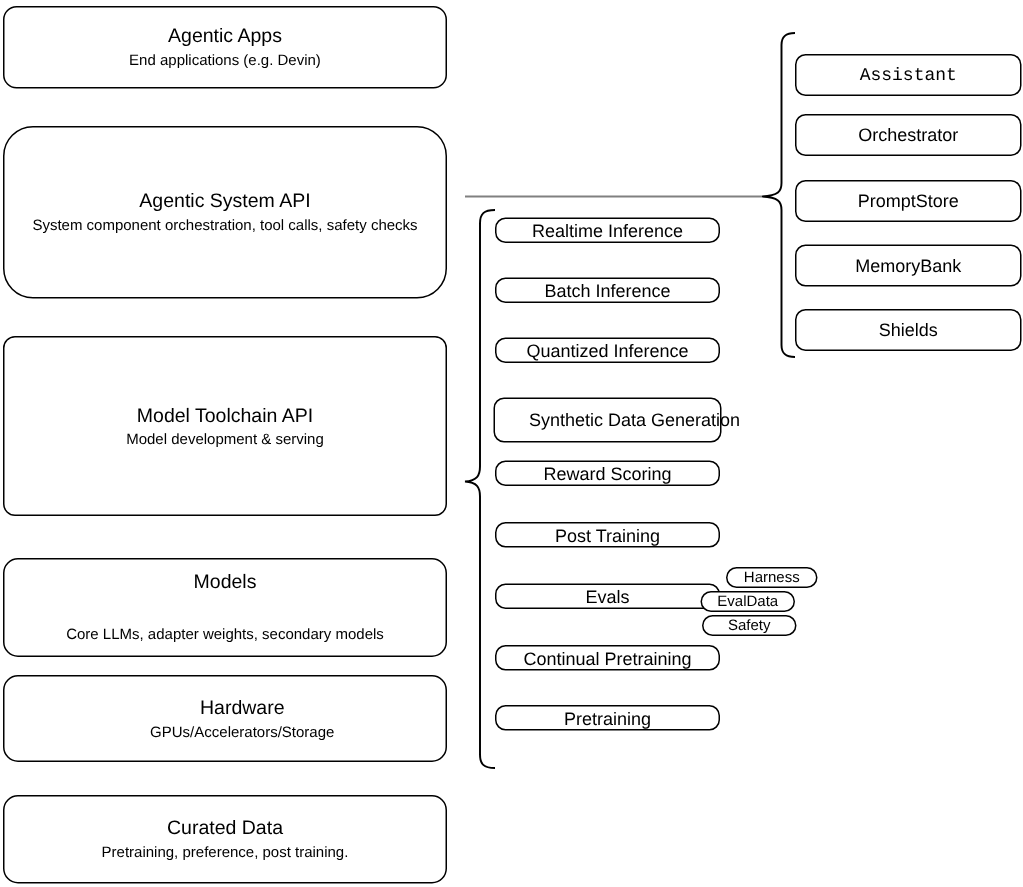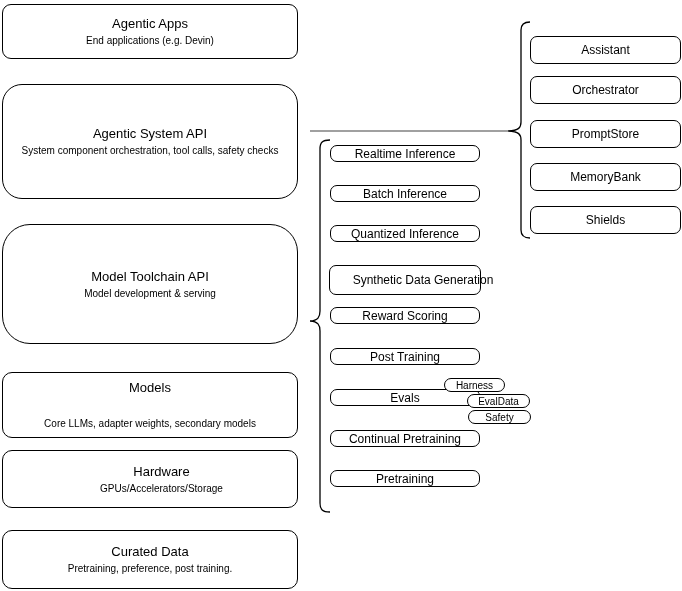--- a/index.html
+++ b/index.html
@@ -78,21 +78,21 @@
   <div class="node stack-node" style="left:2px; top:4px; width:296px; height:55px; border-radius:9px;text-align:center;">
     <div class="title">Agentic Apps</div>
     <div class="subtitle">End applications (e.g. Devin)</div>
   </div>
 
   <div class="node stack-node" style="left:2px; top:84px; width:296px; height:115px; border-radius:20px;">
     <div class="title">Agentic System API</div>
     <div class="subtitle">System component orchestration, tool calls, safety checks</div>
   </div>
 
-  <div class="node stack-node" style="left:2px; top:224px; width:296px; height:120px; border-radius:28px;text-align:center;">
+  <div class="node stack-node" style="left:2px; top:224px; width:296px; height:120px; border-radius:8px;text-align:center;">
     <div class="title">Model Toolchain API</div>
     <div class="subtitle">Model development &amp; serving</div>
   </div>
 
   <div class="node stack-node" style="left:2px; top:372px; width:296px; height:66px; border-radius:10px;gap:19px;">
     <div class="title">Models</div>
     <div class="subtitle">Core LLMs, adapter weights, secondary models</div>
   </div>
 
   <div class="node stack-node" style="left:2px; top:450px; width:296px; height:58px; border-radius:10px;padding-left:23px;">
@@ -126,31 +126,31 @@
   <div class="node small-node mid-node" style="top:389px;">
     <span>Evals</span>
   </div>
   <div class="node small-node mid-node" style="top:430px;">
     <span>Continual Pretraining</span>
   </div>
   <div class="node small-node mid-node" style="top:470px;">
     <span>Pretraining</span>
   </div>
 
-  <div class="tag-node" style="left:444px; top:378px; width:61px; height:14px;text-align:center;">
+  <div class="tag-node" style="left:484px; top:378px; width:61px; height:14px;text-align:center;">
     <span>Harness</span>
   </div>
   <div class="tag-node" style="left:467px; top:394px; width:63px; height:14px;">
     <span>EvalData</span>
   </div>
   <div class="tag-node" style="left:468px; top:410px; width:63px; height:14px;">
     <span>Safety</span>
   </div>
 
-  <div class="node small-node right-node" style="top:36px;">
+  <div class="node small-node right-node" style="top:36px;font-family:Liberation Mono, monospace;">
     <span>Assistant</span>
   </div>
   <div class="node small-node right-node" style="top:76px;">
     <span>Orchestrator</span>
   </div>
   <div class="node small-node right-node" style="top:120px;">
     <span>PromptStore</span>
   </div>
   <div class="node small-node right-node" style="top:163px;">
     <span>MemoryBank</span>

